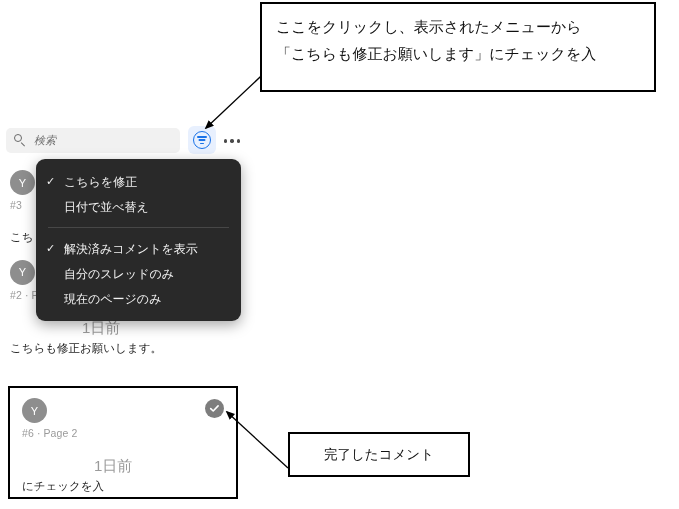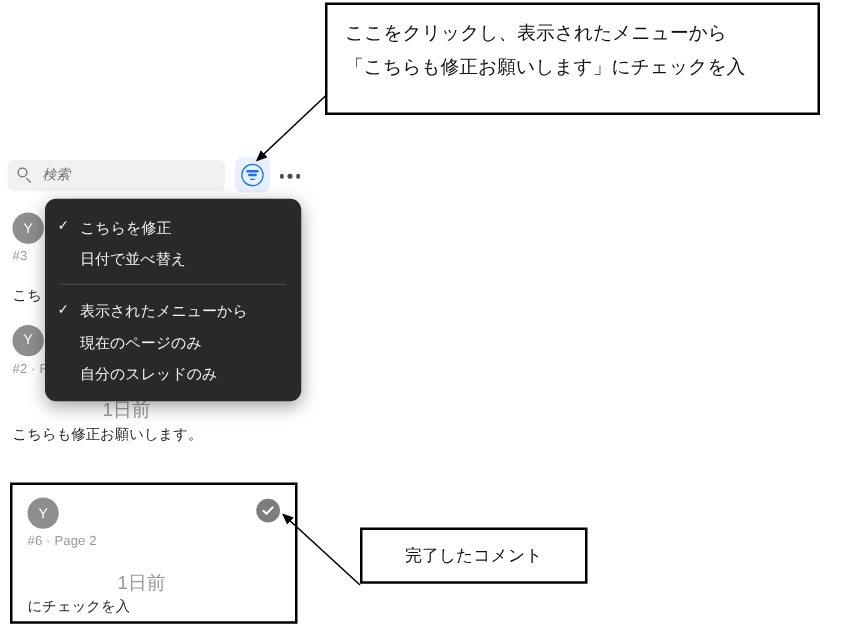--- a/index.html
+++ b/index.html
@@ -261,21 +261,21 @@
     top: 2px;
     width: 396px;
     height: 90px;
     padding: 10px 14px;
     font-size: 15px;
     line-height: 1.78;
   }
   #callout-top .line { white-space: nowrap; }
   #callout-bottom {
     left: 288px;
-    top: 422px;
+    top: 432px;
     width: 182px;
     height: 45px;
     display: flex;
     align-items: center;
     justify-content: center;
     font-size: 13.5px;
   }
 
   
   #arrow-layer {
@@ -348,31 +348,31 @@
 
   <div class="menu-item">
     <span class="menu-check empty">✓</span>
     <span class="menu-label">日付で並べ替え</span>
   </div>
 
   <div class="menu-divider"></div>
 
   <div class="menu-item">
     <span class="menu-check">✓</span>
-    <span class="menu-label">表示されたメニューから</span>
+    <span class="menu-label">解決済みコメントを表示</span>
+  </div>
+
+  <div class="menu-item">
+    <span class="menu-check empty">✓</span>
+    <span class="menu-label">自分のスレッドのみ</span>
   </div>
 
   <div class="menu-item">
     <span class="menu-check empty">✓</span>
     <span class="menu-label">現在のページのみ</span>
-  </div>
-
-  <div class="menu-item">
-    <span class="menu-check empty">✓</span>
-    <span class="menu-label">自分のスレッドのみ</span>
   </div>
 
 </div>
 
 <div id="resolved-card">
   <div class="inner">
     <div class="avatar">Y</div>
 
     <div id="resolved-check">
       <svg width="11" height="11" viewBox="0 0 11 11" aria-hidden="true">

